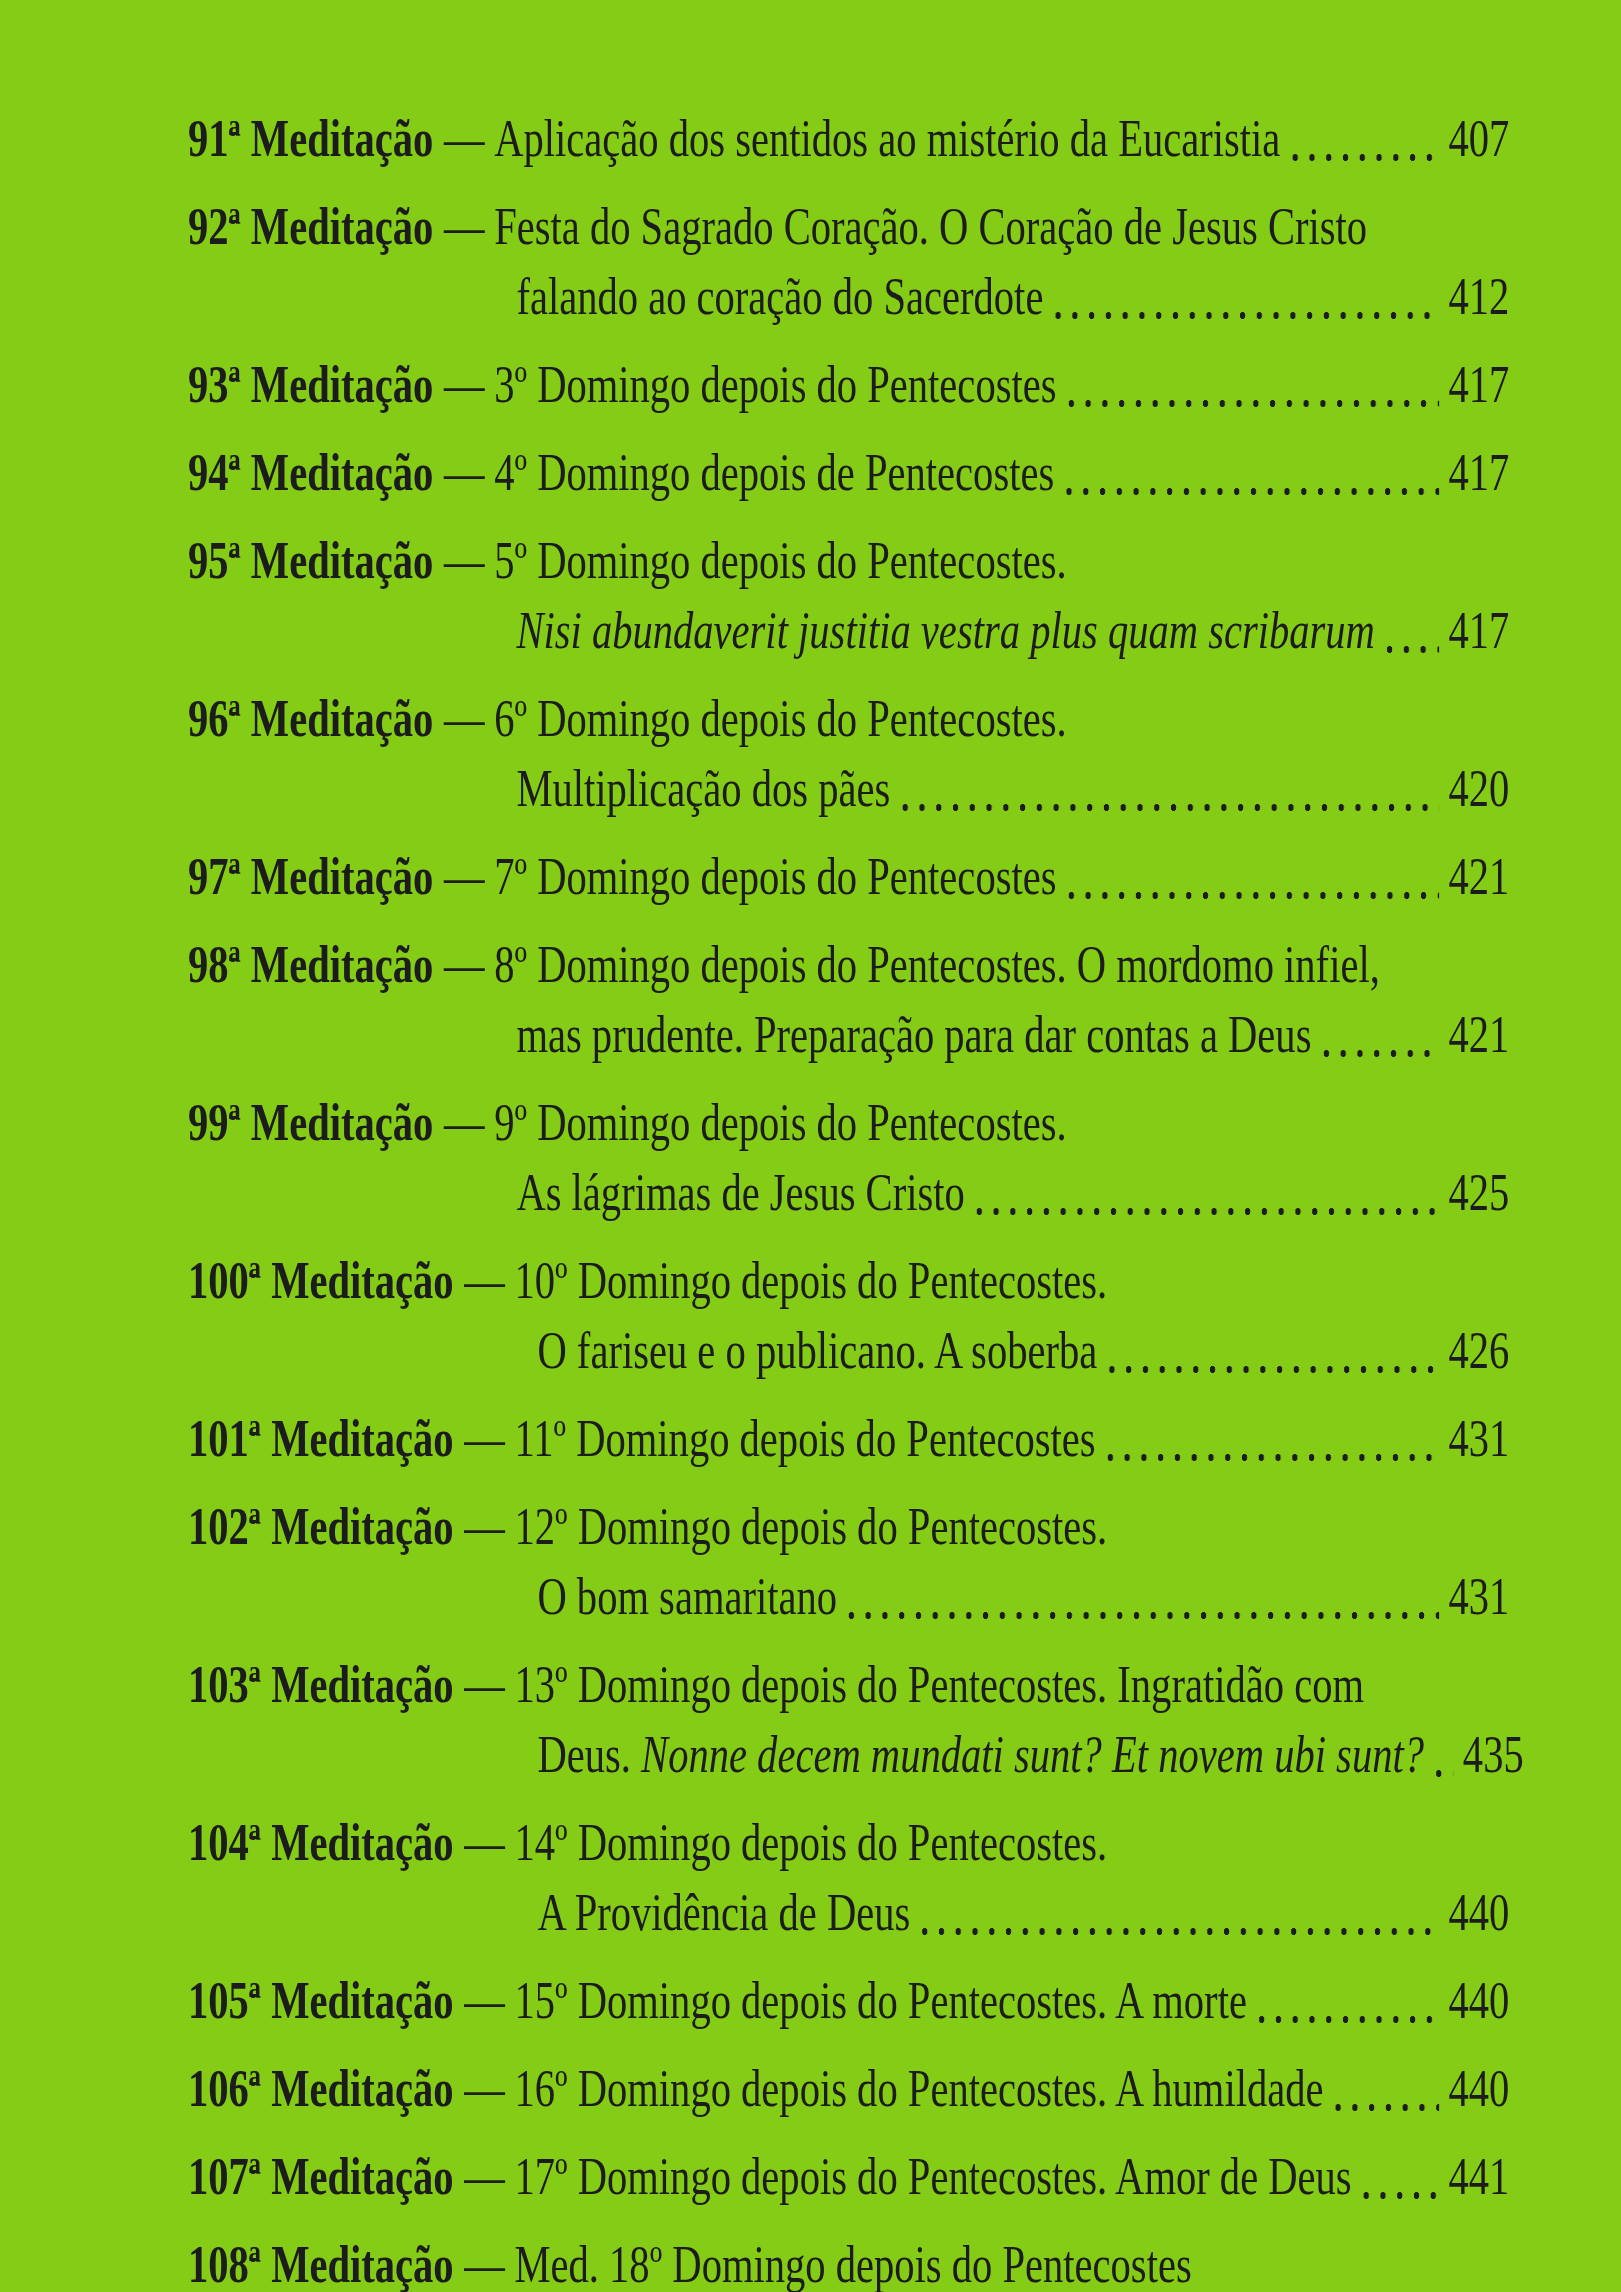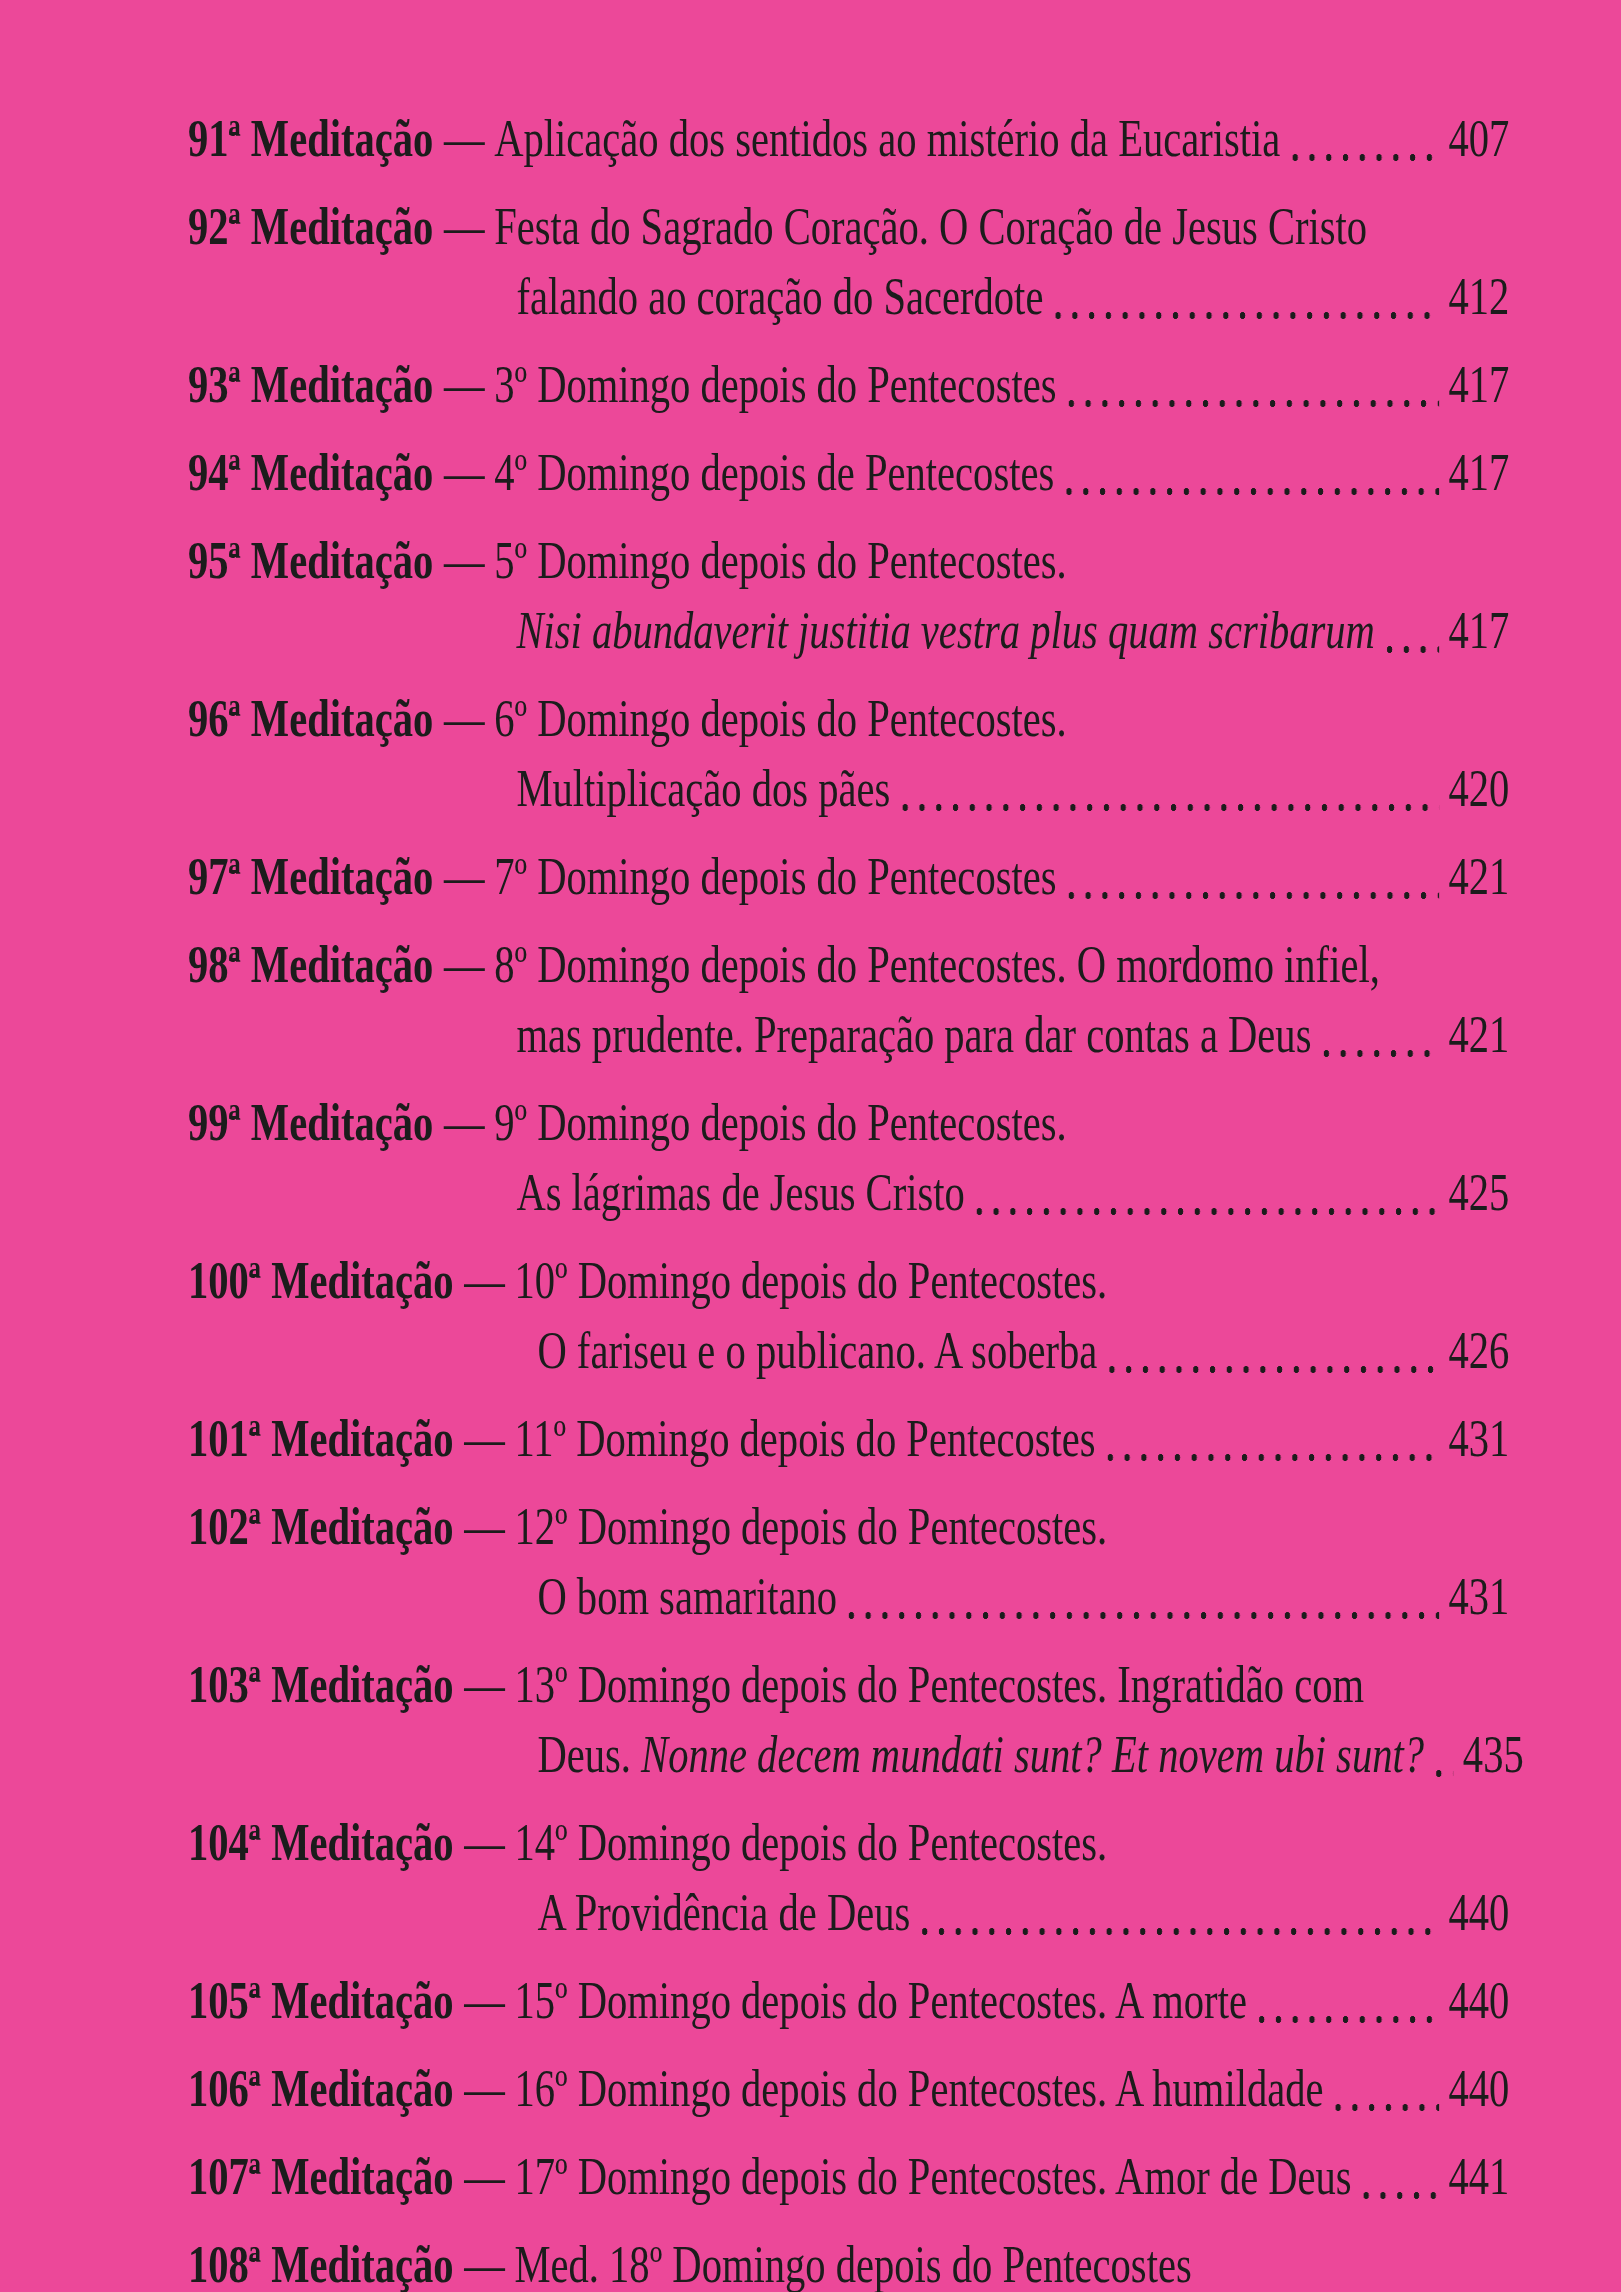--- a/index.html
+++ b/index.html
@@ -5,21 +5,21 @@
   html, body { margin: 0; padding: 0; }
   body {
     width: 1621px; height: 2293px;
     background: #ffffff;
     color: #1c1c1c;
     font-family: "Liberation Serif", "DejaVu Serif", serif;
   }
   .page {
     position: relative;
     width: 1621px; height: 2293px;
-    background: #ec4899;
+    background: #84cc16;
     overflow: hidden;
   }
   .toc {
     position: absolute;
     left: 188px; top: 104px;
     width: 1694px;
     transform: scaleX(0.78);
     transform-origin: left top;
     font-size: 52px;
     line-height: 70px;

